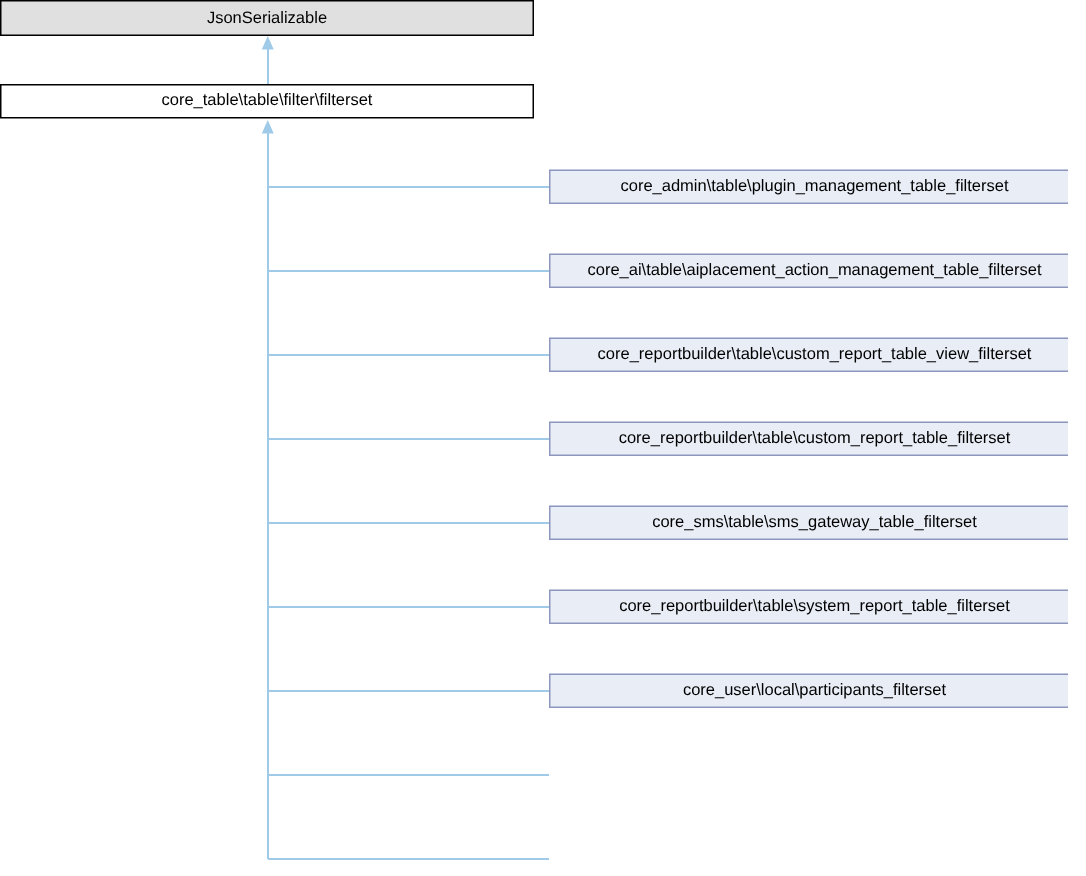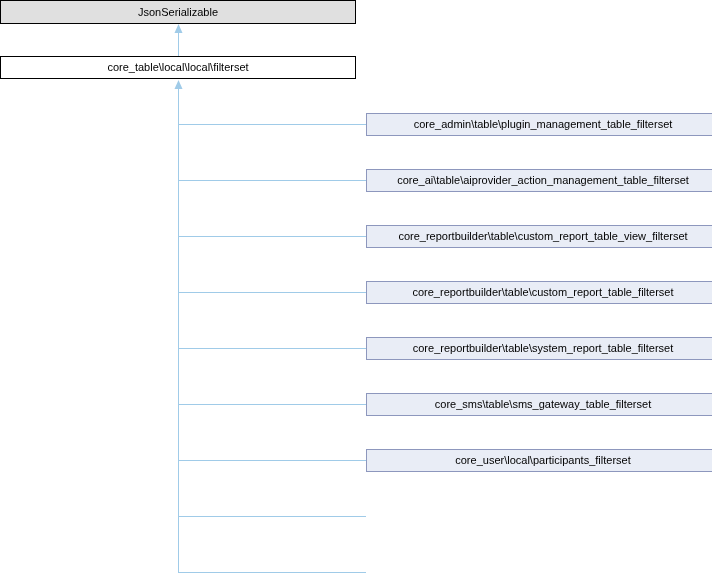--- a/index.html
+++ b/index.html
@@ -100,40 +100,40 @@
     <line x1="178.5" y1="460.5" x2="366" y2="460.5"></line>
     <line x1="178.5" y1="516.5" x2="366" y2="516.5"></line>
     <line x1="178.5" y1="572.5" x2="366" y2="572.5"></line>
   </svg>
 
   <div class="node parent">
     <span class="lbl">JsonSerializable</span>
   </div>
 
   <div class="node current">
-    <span class="lbl">core_table\local\local\filterset</span>
+    <span class="lbl">core_table\table\filter\filterset</span>
   </div>
 
   <div id="derived-col">
     <div class="node derived">
       <span class="lbl">core_admin\table\plugin_management_table_filterset</span>
     </div>
     <div class="node derived">
-      <span class="lbl">core_ai\table\aiprovider_action_management_table_filterset</span>
+      <span class="lbl">core_ai\table\aiplacement_action_management_table_filterset</span>
     </div>
     <div class="node derived">
       <span class="lbl">core_reportbuilder\table\custom_report_table_view_filterset</span>
     </div>
     <div class="node derived">
       <span class="lbl">core_reportbuilder\table\custom_report_table_filterset</span>
     </div>
     <div class="node derived">
-      <span class="lbl">core_reportbuilder\table\system_report_table_filterset</span>
+      <span class="lbl">core_sms\table\sms_gateway_table_filterset</span>
     </div>
     <div class="node derived">
-      <span class="lbl">core_sms\table\sms_gateway_table_filterset</span>
+      <span class="lbl">core_reportbuilder\table\system_report_table_filterset</span>
     </div>
     <div class="node derived">
       <span class="lbl">core_user\local\participants_filterset</span>
     </div>
   </div>
 
 </div>
 
 </body></html>

